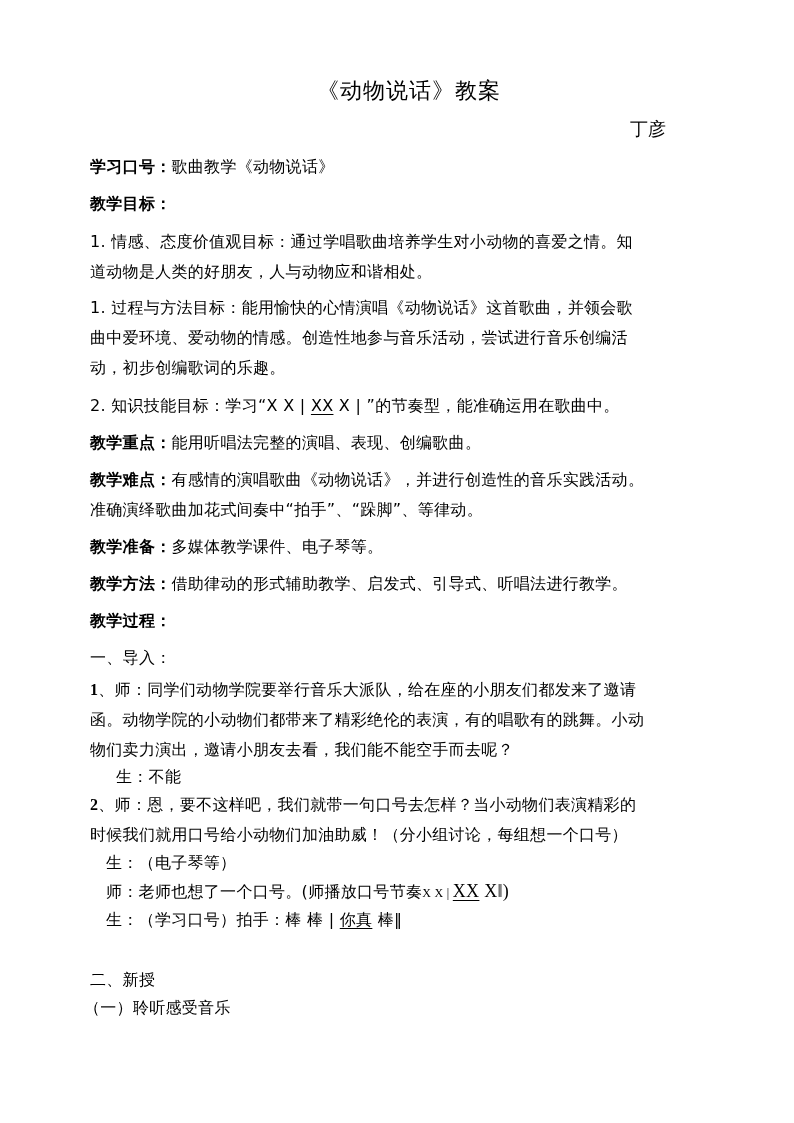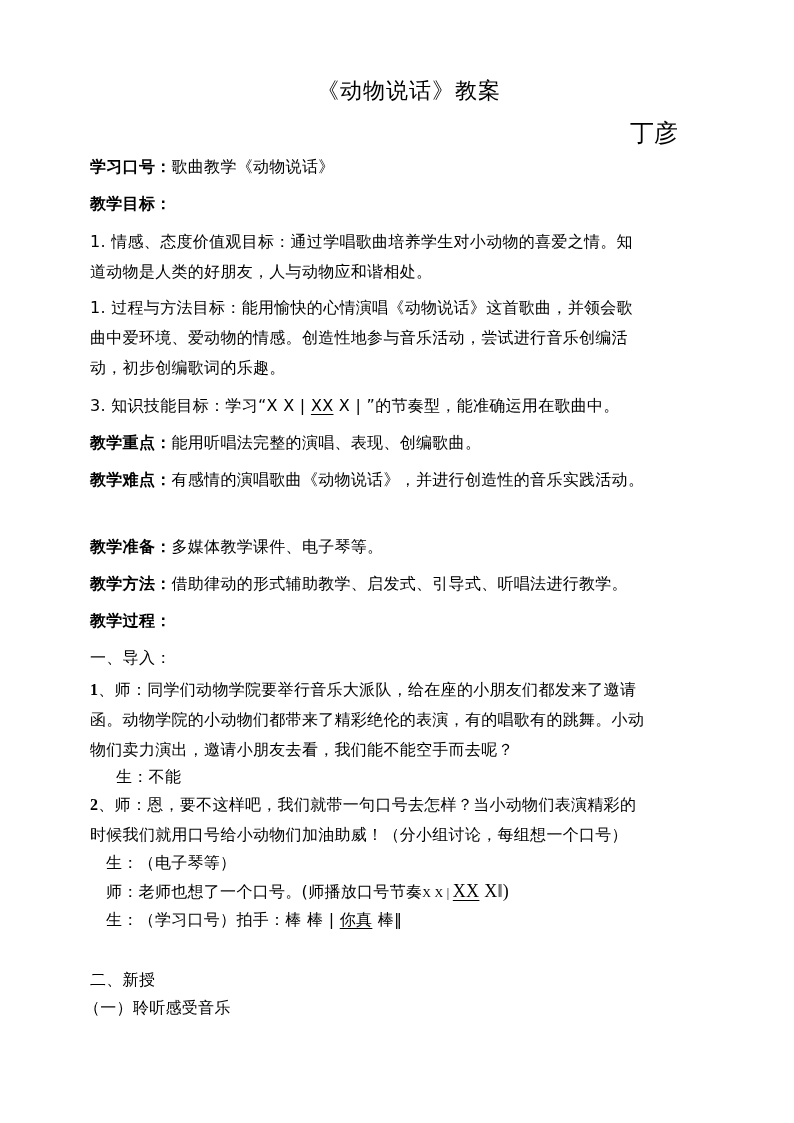--- a/index.html
+++ b/index.html
@@ -7,21 +7,21 @@
       width: 794px; height: 1123px; position: relative; overflow: hidden;
       font-family: "DejaVu Sans", "Liberation Sans", sans-serif;
       color: #000;
     }
     .page { position: absolute; left: 12px; top: 0; width: 794px; height: 894px; }
     .title {
       position: absolute; top: 76px; left: 0; width: 794px; text-align: center;
       font-size: 22px; letter-spacing: 1px;
     }
     .author {
-      position: absolute; top: 117px; left: 618px; font-size: 24px;
+      position: absolute; top: 117px; left: 618px; font-size: 18px;
       font-family: "DejaVu Serif", "Liberation Serif", serif;
     }
     .line {
       position: absolute; left: 78px; font-size: 16px; white-space: nowrap;
       letter-spacing: 0.3px;
     }
     .b { font-weight: bold; }
     .u { text-decoration: underline; text-underline-offset: 3px; }
     .serif { font-family: "Liberation Serif", "DejaVu Serif", serif; }
   </style>
@@ -39,30 +39,31 @@
   <div class="line b" style="top:194px;">教学目标：</div>
 
   <div class="line" style="top:232px;">1. 情感、态度价值观目标：通过学唱歌曲培养学生对小动物的喜爱之情。知</div>
   <div class="line" style="top:262px;">道动物是人类的好朋友，人与动物应和谐相处。</div>
 
   <div class="line" style="top:298px;">1. 过程与方法目标：能用愉快的心情演唱《动物说话》这首歌曲，并领会歌</div>
   <div class="line" style="top:328px;">曲中爱环境、爱动物的情感。创造性地参与音乐活动，尝试进行音乐创编活</div>
   <div class="line" style="top:358px;">动，初步创编歌词的乐趣。</div>
 
   <div class="line" style="top:396px;">
-    <span>3. 知识技能目标：学习“X  X | </span><span class="u">XX</span><span> X | ”的节奏型，能准确运用在歌曲中。</span>
+    <span>2. 知识技能目标：学习“X  X | </span><span class="u">XX</span><span> X | ”的节奏型，能准确运用在歌曲中。</span>
   </div>
 
   <div class="line" style="top:433px;">
     <span class="b">教学重点：</span><span>能用听唱法完整的演唱、表现、创编歌曲。</span>
   </div>
 
   <div class="line" style="top:470px;">
     <span class="b">教学难点：</span><span>有感情的演唱歌曲《动物说话》，并进行创造性的音乐实践活动。</span>
   </div>
+  <div class="line" style="top:500px;">准确演绎歌曲加花式间奏中“拍手”、“跺脚”、等律动。</div>
 
   <div class="line" style="top:537px;">
     <span class="b">教学准备：</span><span>多媒体教学课件、电子琴等。</span>
   </div>
 
   <div class="line" style="top:574px;">
     <span class="b">教学方法：</span><span>借助律动的形式辅助教学、启发式、引导式、听唱法进行教学。</span>
   </div>
 
   <div class="line b" style="top:611px;">教学过程：</div>

